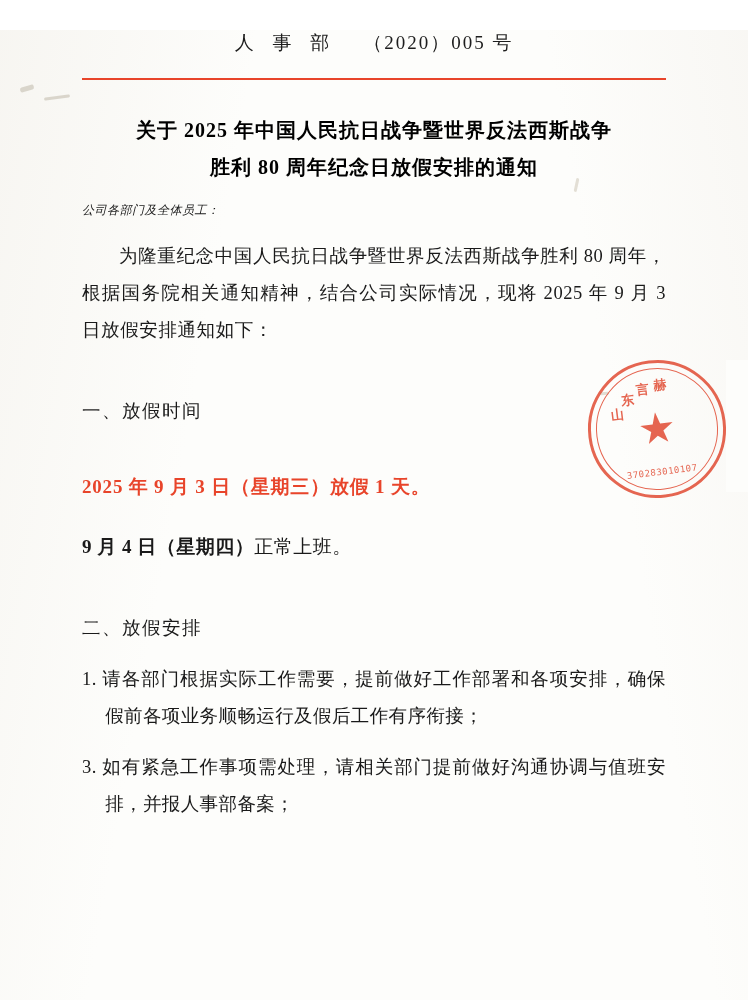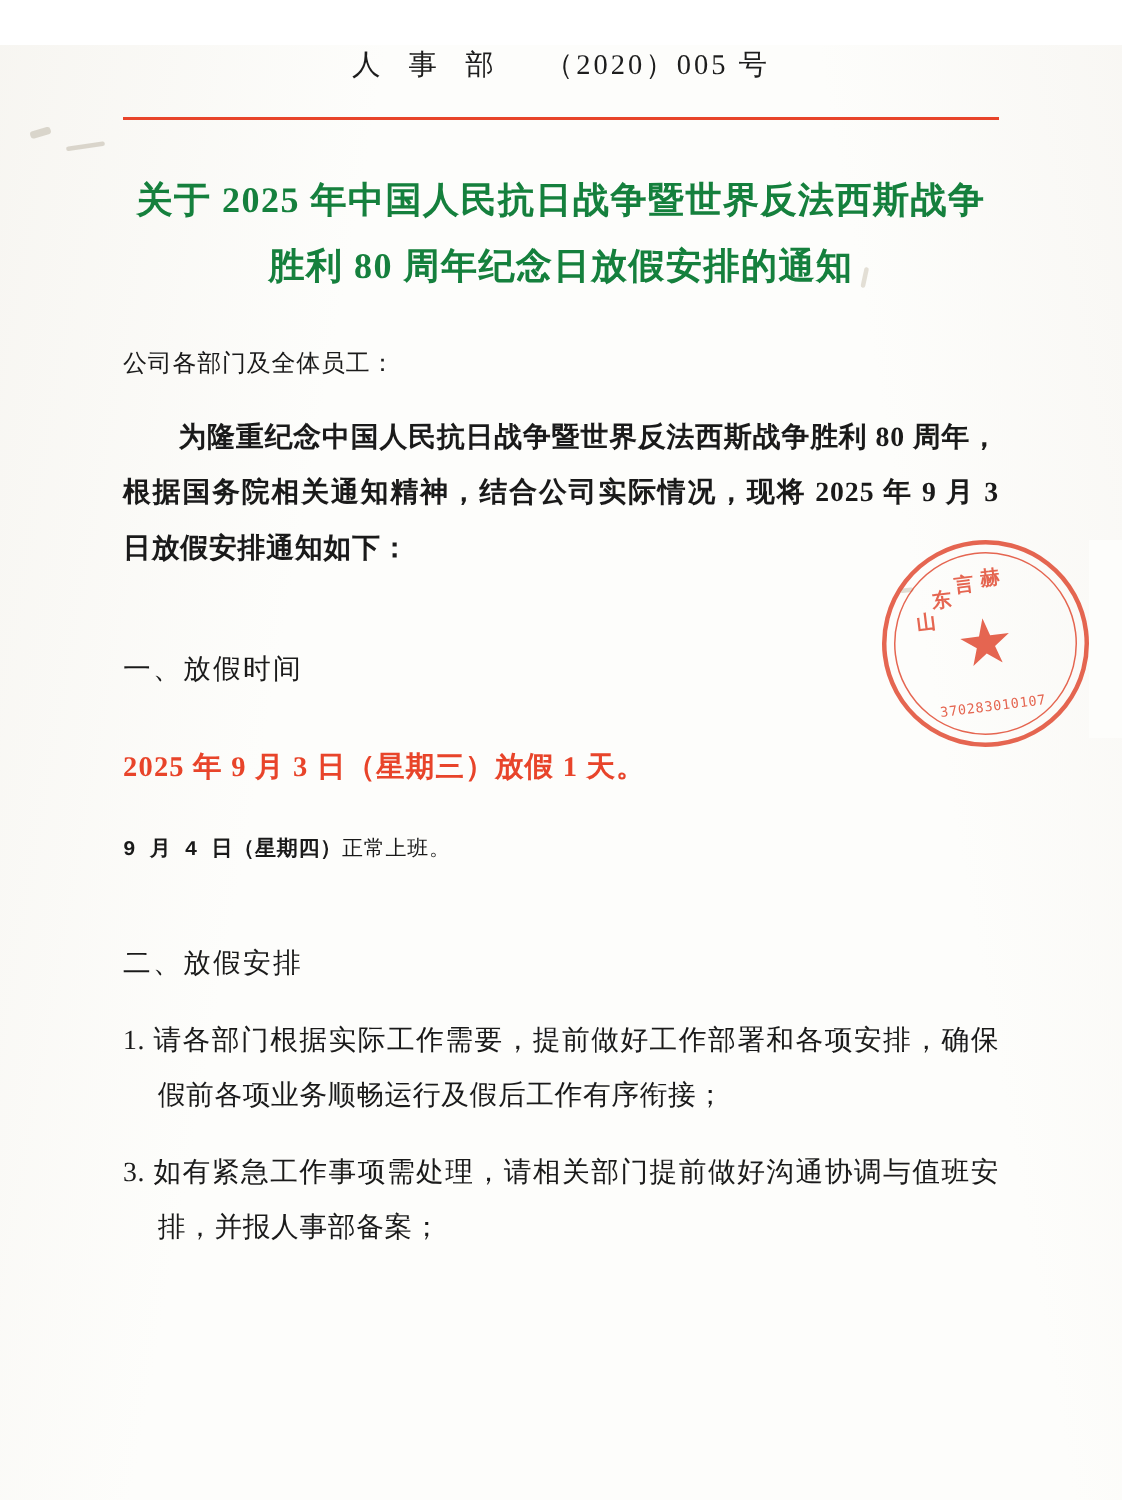--- a/index.html
+++ b/index.html
@@ -71,65 +71,65 @@
   .red-rule {
     margin: 22px 0 0 0;
     height: 2px;
     background: #e8442a;
     width: 100%;
   }
 
   .doc-title {
     margin-top: 32px;
     text-align: center;
-    font-size: 24px;
+    font-size: 20px;
     font-weight: bold;
     line-height: 1.85;
     letter-spacing: 1px;
-    color: #15803d;
+    color: #000000;
   }
 
   .salutation {
-    margin-top: 28px;
-    font-size: 16px;
+    margin-top: 14px;
+    font-size: 12px;
     letter-spacing: .5px;
     line-height: 1.8;
+    font-style: italic;
   }
 
   p.body-text {
     margin: 16px 0 0 0;
     font-size: 18.5px;
     line-height: 2.0;
     letter-spacing: .6px;
     text-align: justify;
   }
-  p.body-text.indent { text-indent: 2em; font-weight: bold; }
+  p.body-text.indent { text-indent: 2em; }
 
   .section-heading {
     margin-top: 44px;
     font-size: 18.5px;
     line-height: 2.0;
     letter-spacing: 1.5px;
   }
 
   .highlight-red {
-    margin-top: 27px;
+    margin-top: 38px;
     color: #e8442a;
     font-weight: bold;
     font-size: 19px;
     letter-spacing: .8px;
     line-height: 2.0;
   }
 
   .bold-line {
     margin-top: 22px;
-    font-size: 14px;
+    font-size: 19px;
     line-height: 2.0;
     letter-spacing: .5px;
-    font-family: Liberation Mono, monospace;
   }
   .bold-line b { font-weight: bold; }
 
   ol.items {
     margin: 14px 0 0 0;
     padding: 0;
     list-style: none;
   }
   ol.items li {
     font-size: 18.5px;

